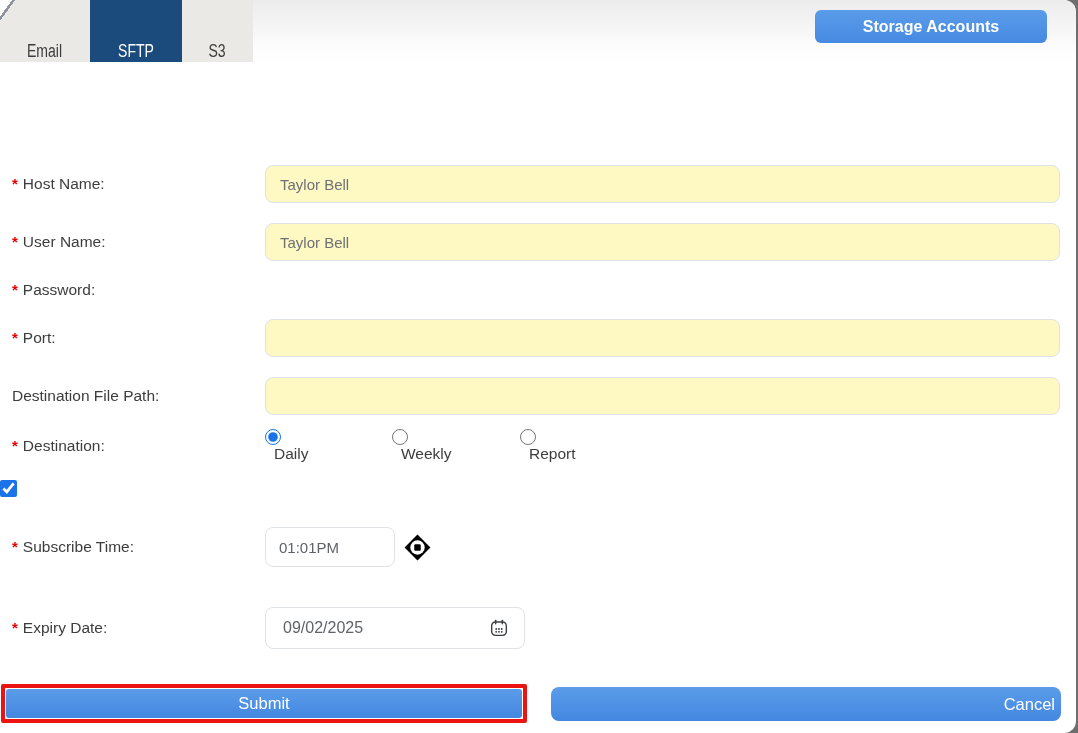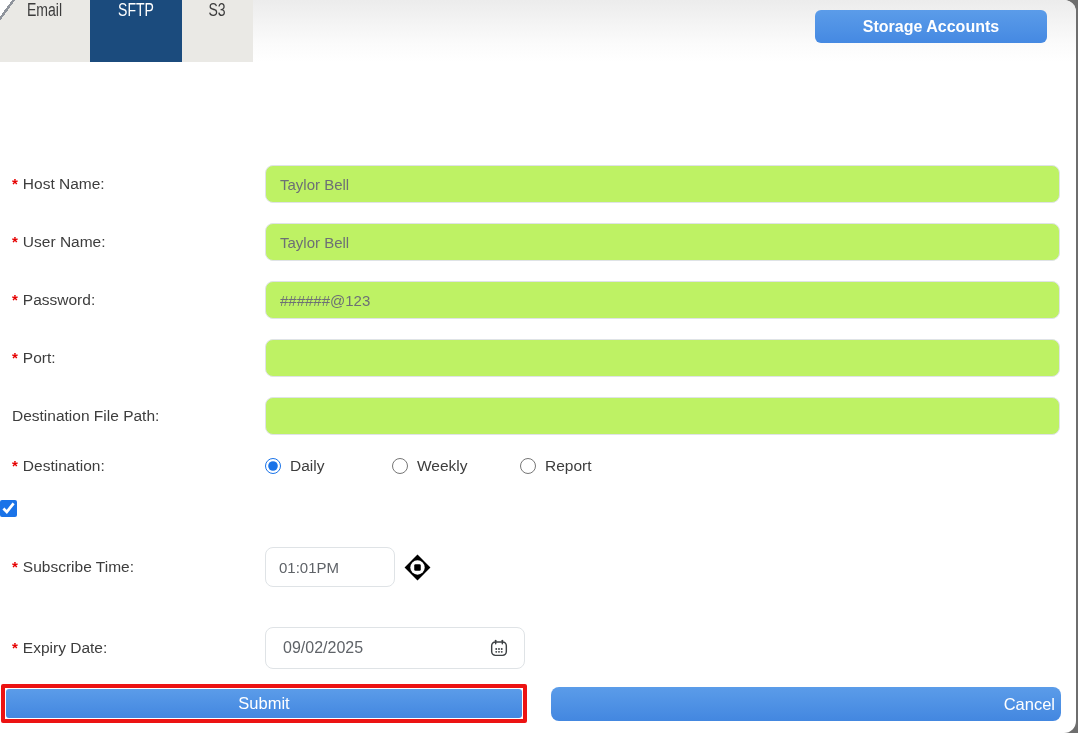--- a/index.html
+++ b/index.html
@@ -41,21 +41,21 @@
     display:flex;align-items:center;justify-content:center;
     color:#c3d3eb;font-size:14px;font-weight:700;line-height:1;cursor:pointer;padding:0;
   }
   
   .tab-strip{
     position:relative;height:62px;
     background:linear-gradient(180deg,#ececec 0%,#fbfbfb 70%,#ffffff 100%);
     display:flex;align-items:stretch;
   }
   .tab{
-    display:flex;align-items:flex-start;justify-content:center;
+    display:flex;align-items:flex-end;justify-content:center;
     background:#eae9e5;color:#3c3c3c;font-size:18px;cursor:pointer;border:0;
   }
   .tab .tab-text{display:inline-block;transform:scaleX(0.78);}
   .tab-email{width:90px;}
   .tab-sftp{width:92px;}
   .tab-s3{width:71px;}
   .tab.active{background:var(--active-tab-blue);color:#fff;}
   .storage-btn{
     position:absolute;right:29px;top:10px;width:232px;height:33px;
     background:linear-gradient(180deg,#5b9ce9,#4589e2);
@@ -66,31 +66,31 @@
   .form{position:absolute;left:0;top:124px;right:16px;}
   .form-row{display:flex;align-items:center;}
   .row-label{
     flex:0 0 265px;padding-left:12px;font-size:15.5px;color:#3d3d3d;
     display:flex;align-items:baseline;
   }
   .req{color:var(--required-red);font-weight:700;margin-right:5px;font-size:15px;}
   .text-input{
     flex:1;height:38px;border:1px solid #dfe3e6;border-radius:8px;
     padding:0 14px;font-size:15px;color:#6d7075;font-family:inherit;
-    outline:none;background:#bef264;
+    outline:none;background:#fef9c3;
   }
   .mt-first{margin-top:41px;}
   .mt-std{margin-top:20px;}
   .mt-recur{margin-top:21px;height:20px;}
   .mt-mtd{margin-top:23px;height:18px;}
   .mt-deliv{margin-top:30px;height:40px;}
   .mt-exp{margin-top:40px;height:42px;}
   
   .radio-group{display:flex;align-items:center;}
-  .radio-option{display:flex;align-items:center;}
+  .radio-option{display:flex;flex-direction:column;}
   .radio-option.w1{width:127px;}
   .radio-option.w2{width:128px;}
   .radio-option input{width:16px;height:16px;margin:0;accent-color:#1a73e8;cursor:pointer;}
   .radio-option label{margin-left:9px;font-size:15.5px;color:#3d3d3d;cursor:pointer;}
   
   .mtd-box{width:17px;height:17px;margin:0;accent-color:#1a73e8;cursor:pointer;}
   
   .time-input{
     width:130px;height:40px;border:1px solid #dfe3e6;border-radius:8px;
     padding:0 13px;font-size:15px;color:#5f6368;font-family:inherit;outline:none;
@@ -161,21 +161,20 @@
         <span>User Name:</span>
       </div>
       <input class="text-input" type="text" value="Taylor Bell" style="">
     </div>
 
     <div class="form-row mt-std">
       <div class="row-label">
         <span class="req">*</span>
         <span>Password:</span>
       </div>
-      <input class="text-input" type="text" value="######@123" style="">
     </div>
 
     <div class="form-row mt-std">
       <div class="row-label">
         <span class="req">*</span>
         <span>Port:</span>
       </div>
       <input class="text-input" type="text" value="" style="">
     </div>
 

